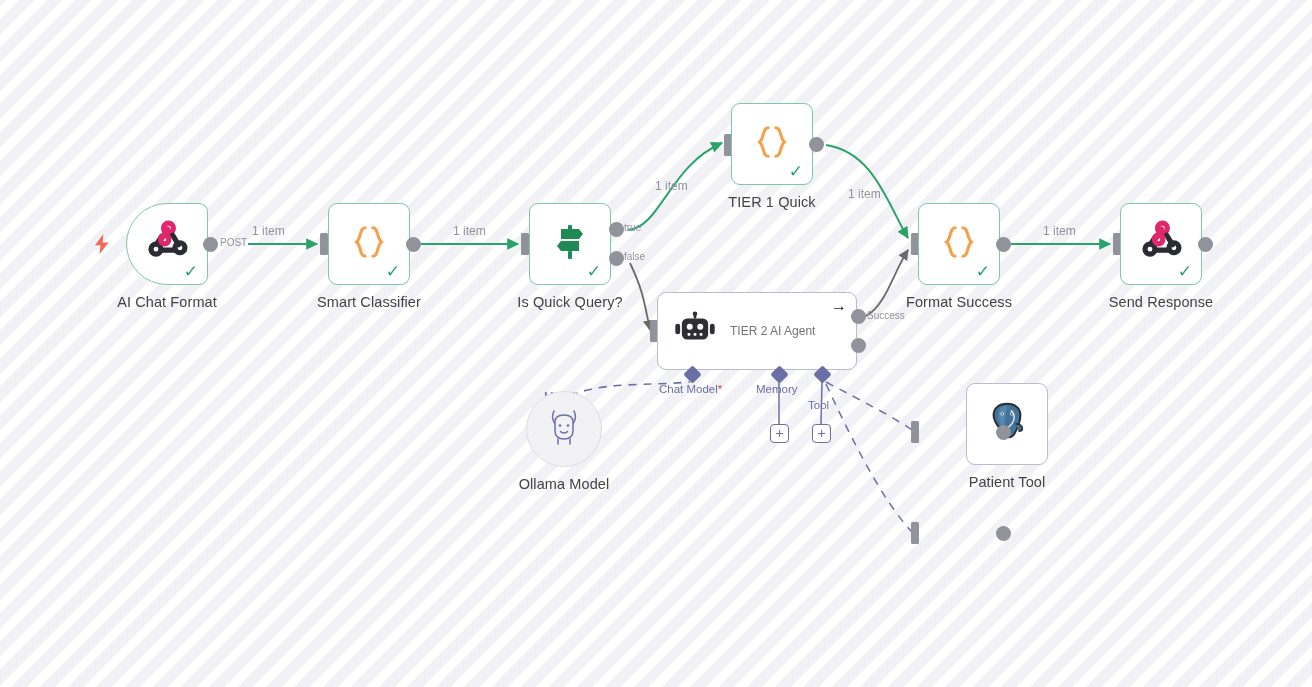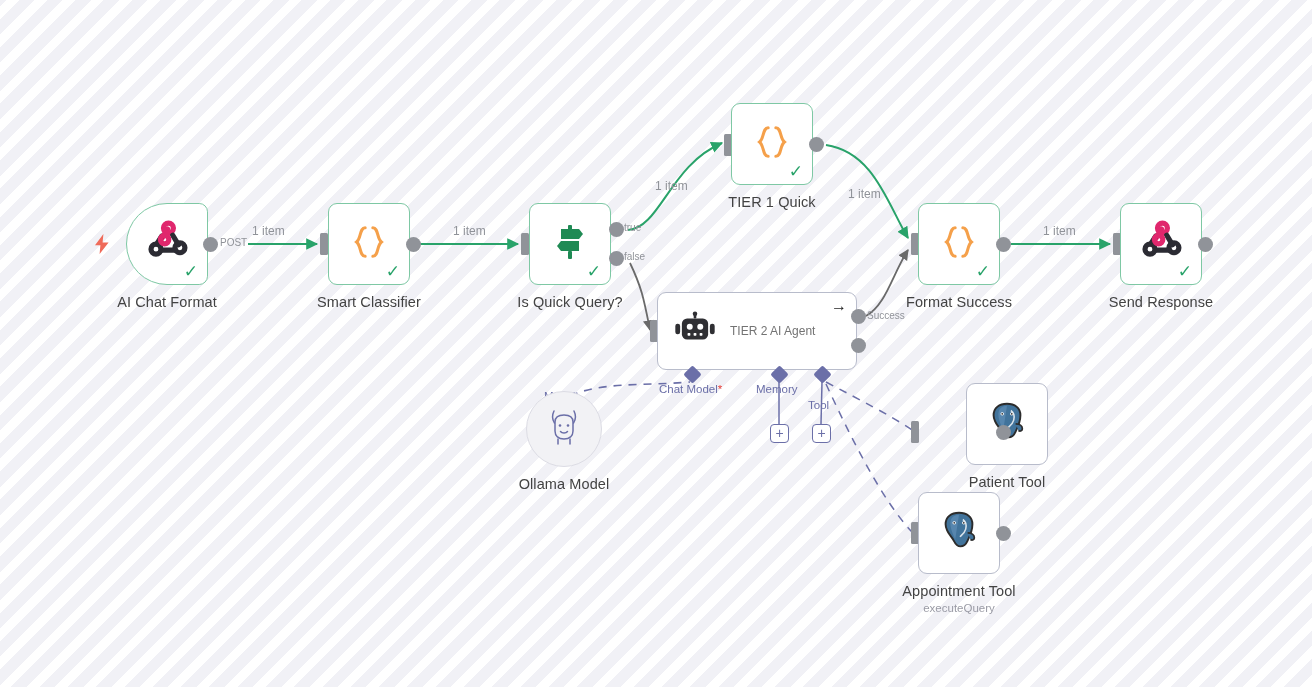--- a/index.html
+++ b/index.html
@@ -390,33 +390,15 @@
           <circle cx="29" cy="15.5" r="0.9" fill="#2c2c2c"></circle>
           <path d="M33 26 C37 26 40 28 40 31 C40 33 38 34 36 33" fill="#41739b" stroke="#2c2c2c" stroke-width="1.8"></path>
         </g>
       </svg>
     </span>
     <span class="node-label">Patient Tool</span>
   </div>
   <div class="out-dot" style="left:996px; top:425px;"></div>
 
   <div class="in-rect" style="left:911px; top:522px;"></div>
-  <div class="node sq plain" style="left:918px; top:492px;">
-    <span>
-      <svg width="46" height="46" viewBox="0 0 48 48" xmlns="http://www.w3.org/2000/svg">
-        <g>
-          <path d="M10 17 C10 9 16 5 24 5 C32 5 38 9 38 17 C38 24 35 30 33 34 C31.5 37.5 29 40 25.5 40 C22 40 20 37 18.5 34 C16.5 30 13 27 11.5 23 C10.6 21 10 19 10 17 Z" fill="#41739b" stroke="#2c2c2c" stroke-width="2"></path>
-          <path d="M24 7 C18 7 15 11 15 16 C15 22 18 28 20 33" fill="#6996bd" stroke="none" opacity="0.55"></path>
-          <path d="M28 12 C31 14 32 18 31 22 C30 26 27 28 25 30" fill="none" stroke="#ffffff" stroke-width="1.6" opacity="0.8"></path>
-          <circle cx="19" cy="15.5" r="1.8" fill="#ffffff"></circle>
-          <circle cx="29" cy="15.5" r="1.8" fill="#ffffff"></circle>
-          <circle cx="19" cy="15.5" r="0.9" fill="#2c2c2c"></circle>
-          <circle cx="29" cy="15.5" r="0.9" fill="#2c2c2c"></circle>
-          <path d="M33 26 C37 26 40 28 40 31 C40 33 38 34 36 33" fill="#41739b" stroke="#2c2c2c" stroke-width="1.8"></path>
-        </g>
-      </svg>
-    </span>
-    <span class="node-label">Appointment Tool</span>
-    <span class="node-sublabel">executeQuery</span>
-  </div>
   <div class="out-dot" style="left:996px; top:526px;"></div>
 
 </div>
 
 </body></html>

